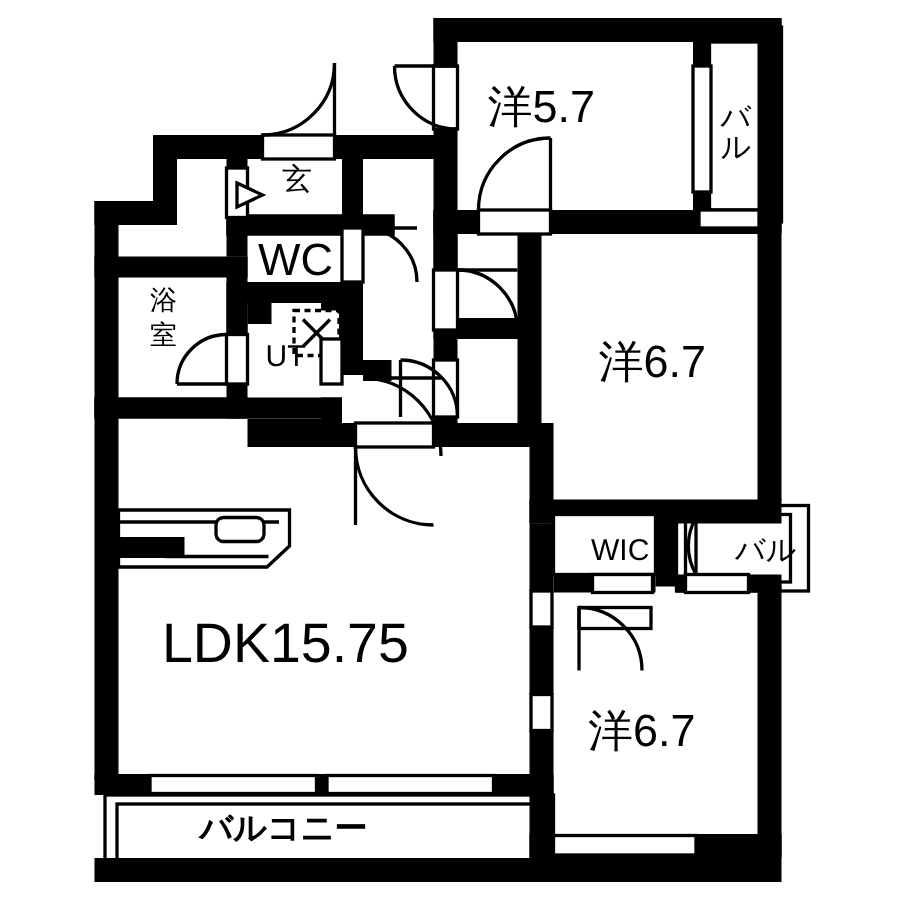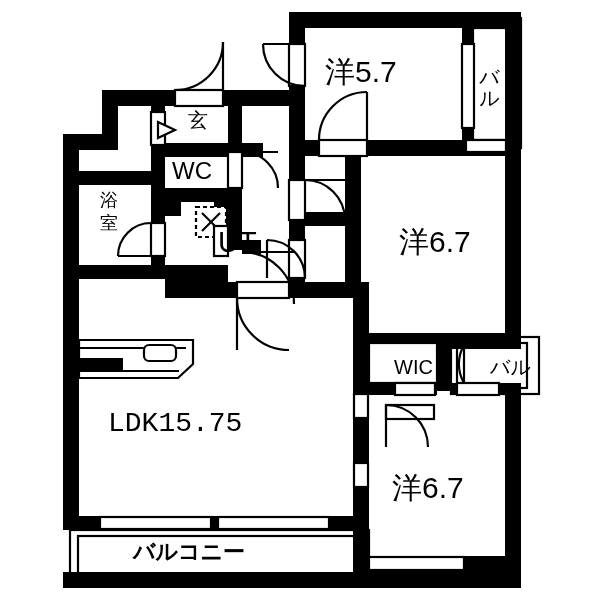--- a/index.html
+++ b/index.html
@@ -28,26 +28,26 @@
     height: 600px;
     display: block;
   }
   .label {
     position: absolute;
     color: #000000;
     white-space: nowrap;
     line-height: 1;
     letter-spacing: 0px;
   }
-  .lbl-ldk   { font-size: 28px; left: 108px; top: 410px; font-family: Liberation Mono, monospace; }
+  .lbl-ldk   { font-size: 37px; left: 108px; top: 410px; }
   .lbl-yo57  { font-size: 30px; left: 325px; top: 57px; text-align: right; }
   .lbl-yo67a { font-size: 30px; left: 399px; top: 227px; }
   .lbl-yo67b { font-size: 30px; left: 392px; top: 473px; }
-  .lbl-wc    { font-size: 24px; left: 172px; top: 159px; }
-  .lbl-ut    { font-size: 29px; left: 177px; top: 228px; margin-left: 41px; }
+  .lbl-wc    { font-size: 30px; left: 172px; top: 159px; }
+  .lbl-ut    { font-size: 20px; left: 177px; top: 228px; }
   .lbl-wic   { font-size: 20px; left: 394px; top: 357px; }
   .lbl-gen   { font-size: 20px; left: 188px; top: 110px; }
   .lbl-yok   { font-size: 18px; left: 100px; top: 189px; line-height: 1.28; text-align: center; }
   .lbl-balcony { font-size: 22px; left: 133px; top: 541px; font-weight: bold; }
   .lbl-baru-h  { font-size: 20px; left: 490px; top: 357px; }
   .lbl-baru-v  {
     font-size: 20px; left: 480px; top: 55px;
     writing-mode: vertical-rl; text-orientation: upright;
   }
 </style>

